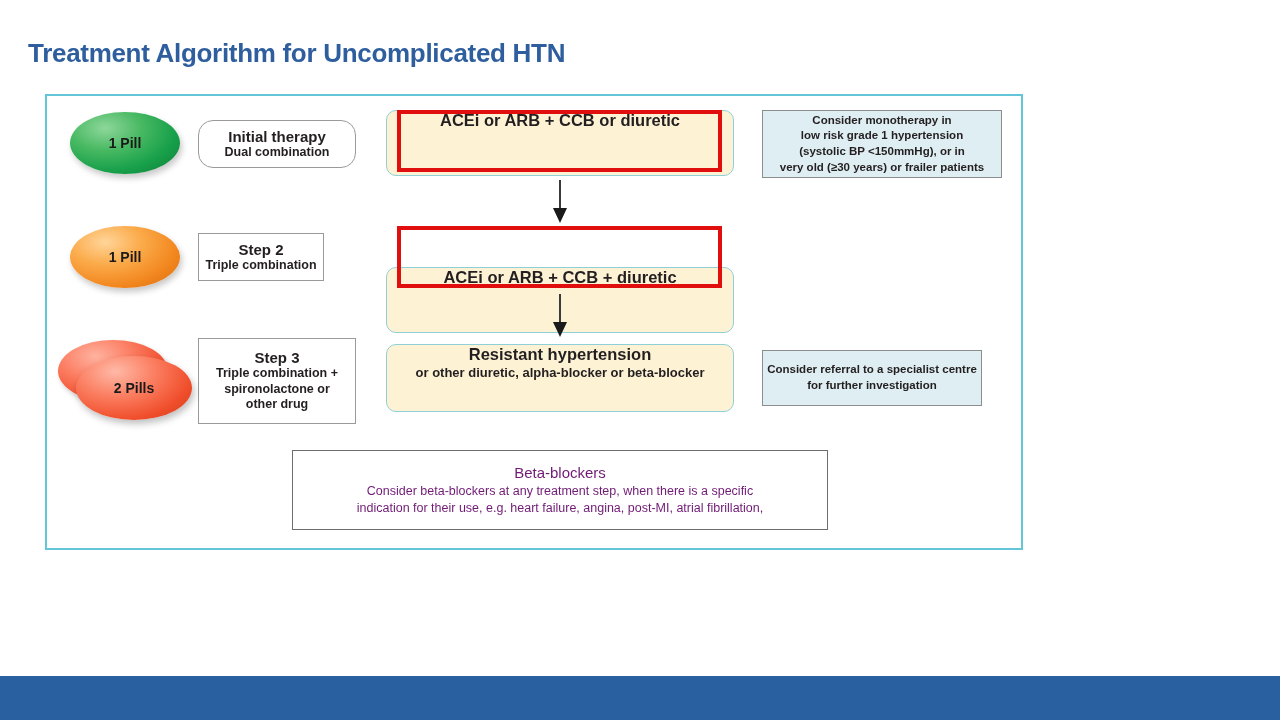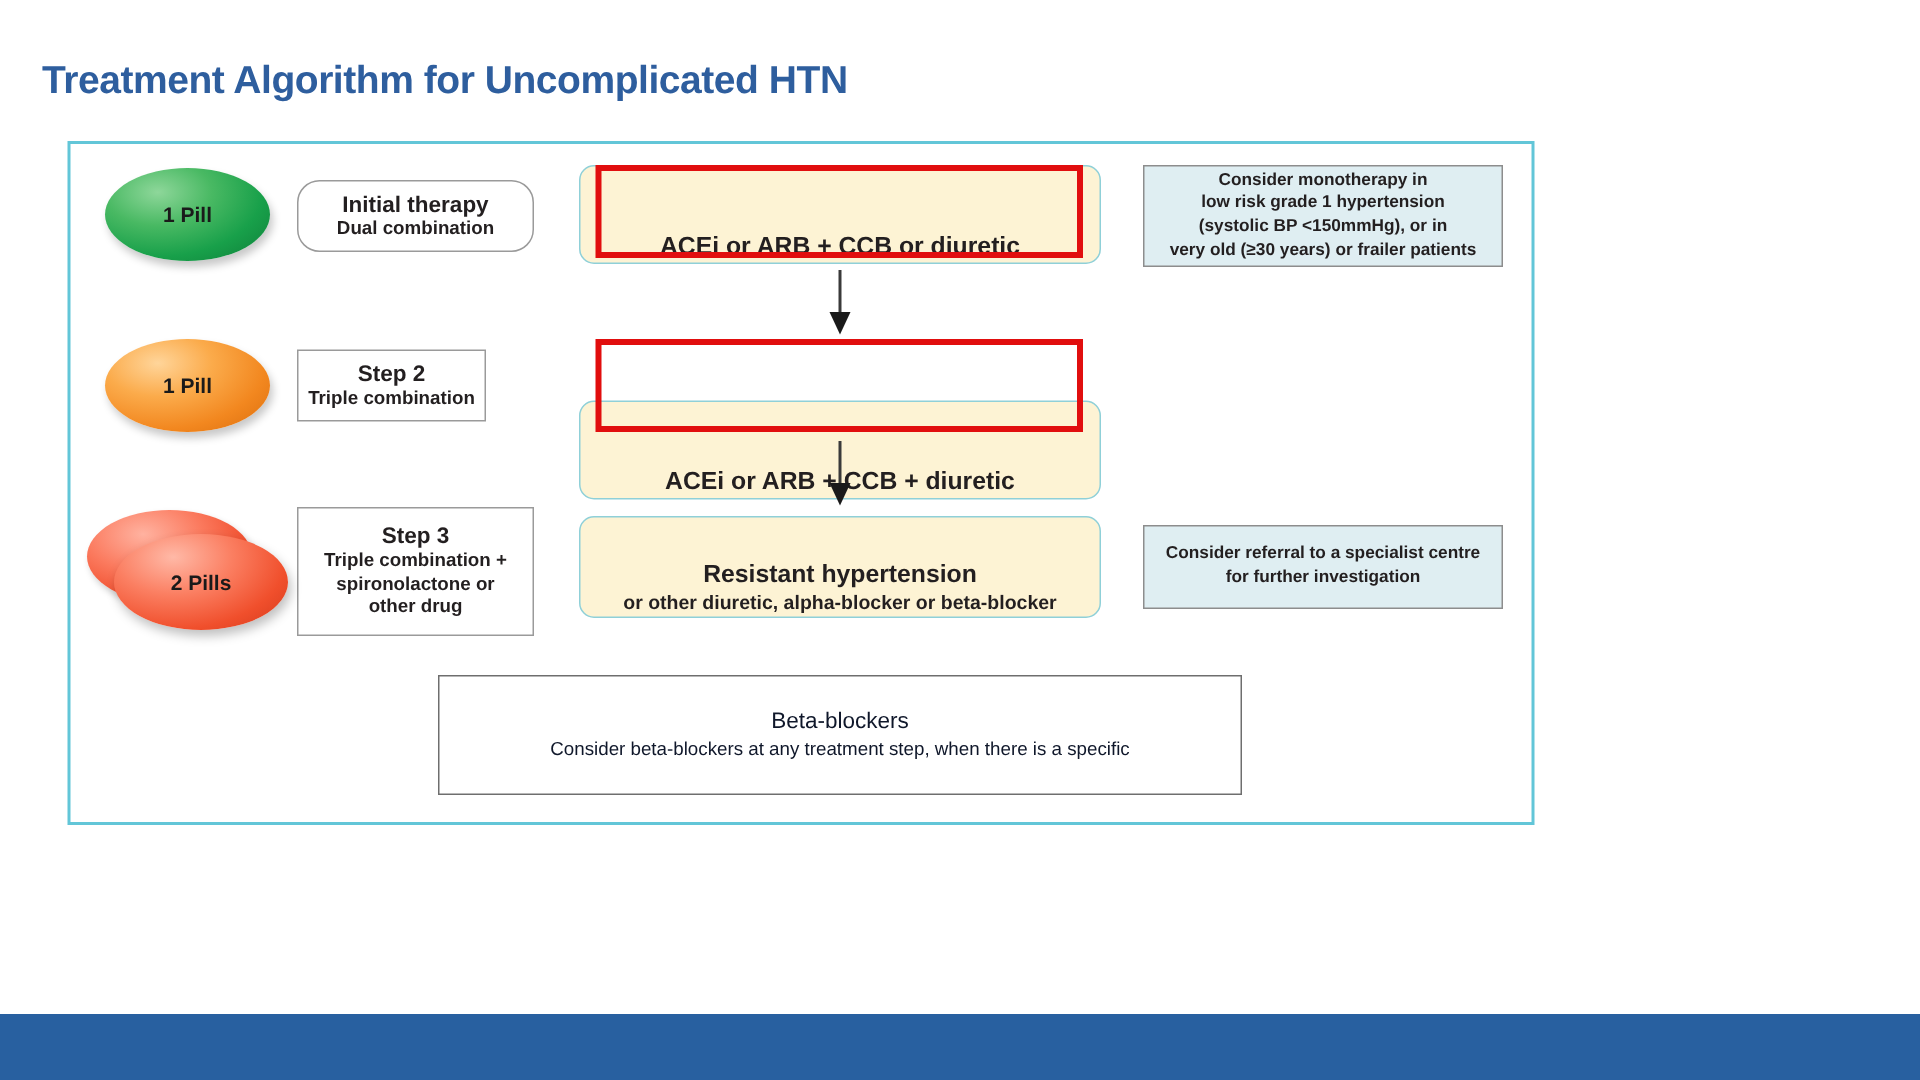--- a/index.html
+++ b/index.html
@@ -75,21 +75,21 @@
   .step-3{left:198px;top:338px;width:158px;height:86px;}
 
   
   .tx-box{
     position:absolute;
     background:#fdf3d4;
     border:1.5px solid #8fd0d8;
     border-radius:10px;
     box-sizing:border-box;
     display:flex;flex-direction:column;
-    align-items:center;justify-content:flex-end;
+    align-items:center;justify-content:flex-start;
     text-align:center;color:#231f20;
   }
   .tx-1{left:386px;top:110px;width:348px;height:66px;}
   .tx-2{left:386px;top:224px;width:348px;height:66px;margin-top:43px;}
   .tx-3{left:386px;top:344px;width:348px;height:68px;}
   .tx-main{font-size:16.5px;font-weight:bold;line-height:1.2;}
   .tx-sub{font-size:13px;font-weight:bold;line-height:1.3;}
 
   
   .red-hl{
@@ -106,30 +106,30 @@
     position:absolute;
     background:#dfeef2;
     border:1px solid #8d8d8d;
     box-sizing:border-box;
     display:flex;flex-direction:column;
     align-items:center;justify-content:center;
     text-align:center;
     color:#231f20;font-size:11.5px;font-weight:bold;line-height:1.35;
   }
   .note-1{left:762px;top:110px;width:240px;height:68px;}
-  .note-2{left:762px;top:350px;width:240px;height:56px;}
+  .note-2{left:762px;top:350px;width:220px;height:56px;}
 
   
   .beta-box{
     position:absolute;left:292px;top:450px;width:536px;height:80px;
     background:#ffffff;border:1px solid #6e6e6e;
     box-sizing:border-box;
     display:flex;flex-direction:column;
     align-items:center;justify-content:center;
-    text-align:center;color:#0f172a;
+    text-align:center;color:#701a75;
   }
   .beta-title{font-size:15px;line-height:1.2;margin-bottom:1px;}
   .beta-line{font-size:12.5px;line-height:1.32;}
 
   
   .arrow{position:absolute;}
   .arrow-1{left:548px;top:180px;}
   .arrow-2{left:548px;top:294px;}
 
   
@@ -213,15 +213,16 @@
 </div>
 
 <div class="note-box note-2">
   <div>Consider referral to a specialist centre</div>
   <div>for further investigation</div>
 </div>
 
 <div class="beta-box">
   <div class="beta-title">Beta-blockers</div>
   <div class="beta-line">Consider beta-blockers at any treatment step, when there is a specific</div>
+  <div class="beta-line">indication for their use, e.g. heart failure, angina, post-MI, atrial fibrillation,</div>
 </div>
 
 <div class="footer-bar"></div>
 
 </body></html>

